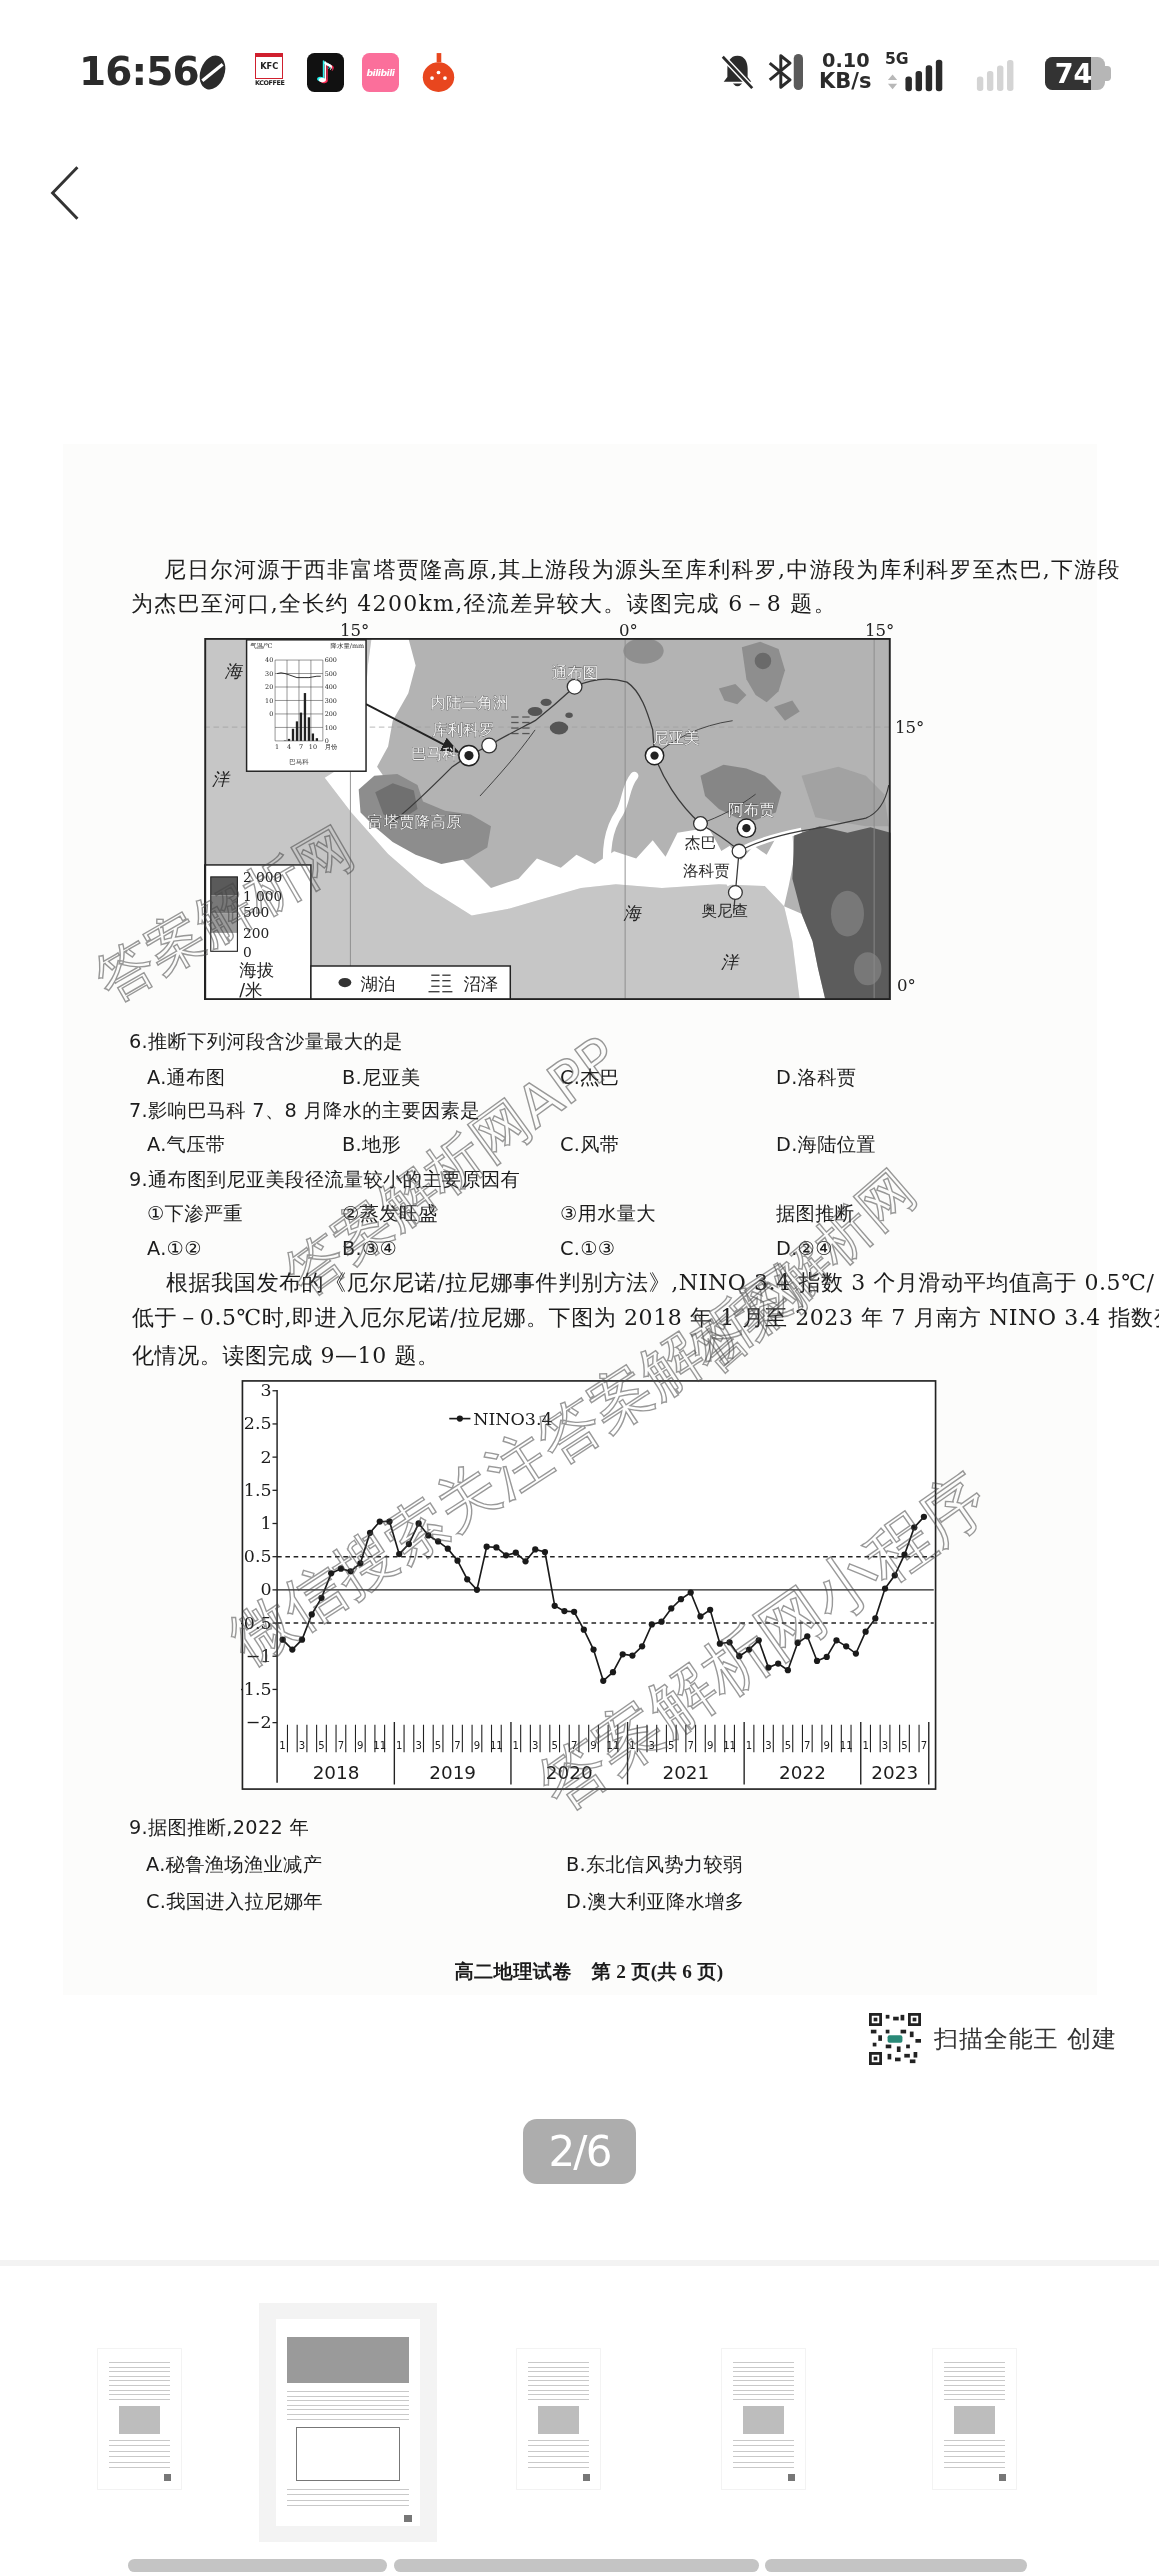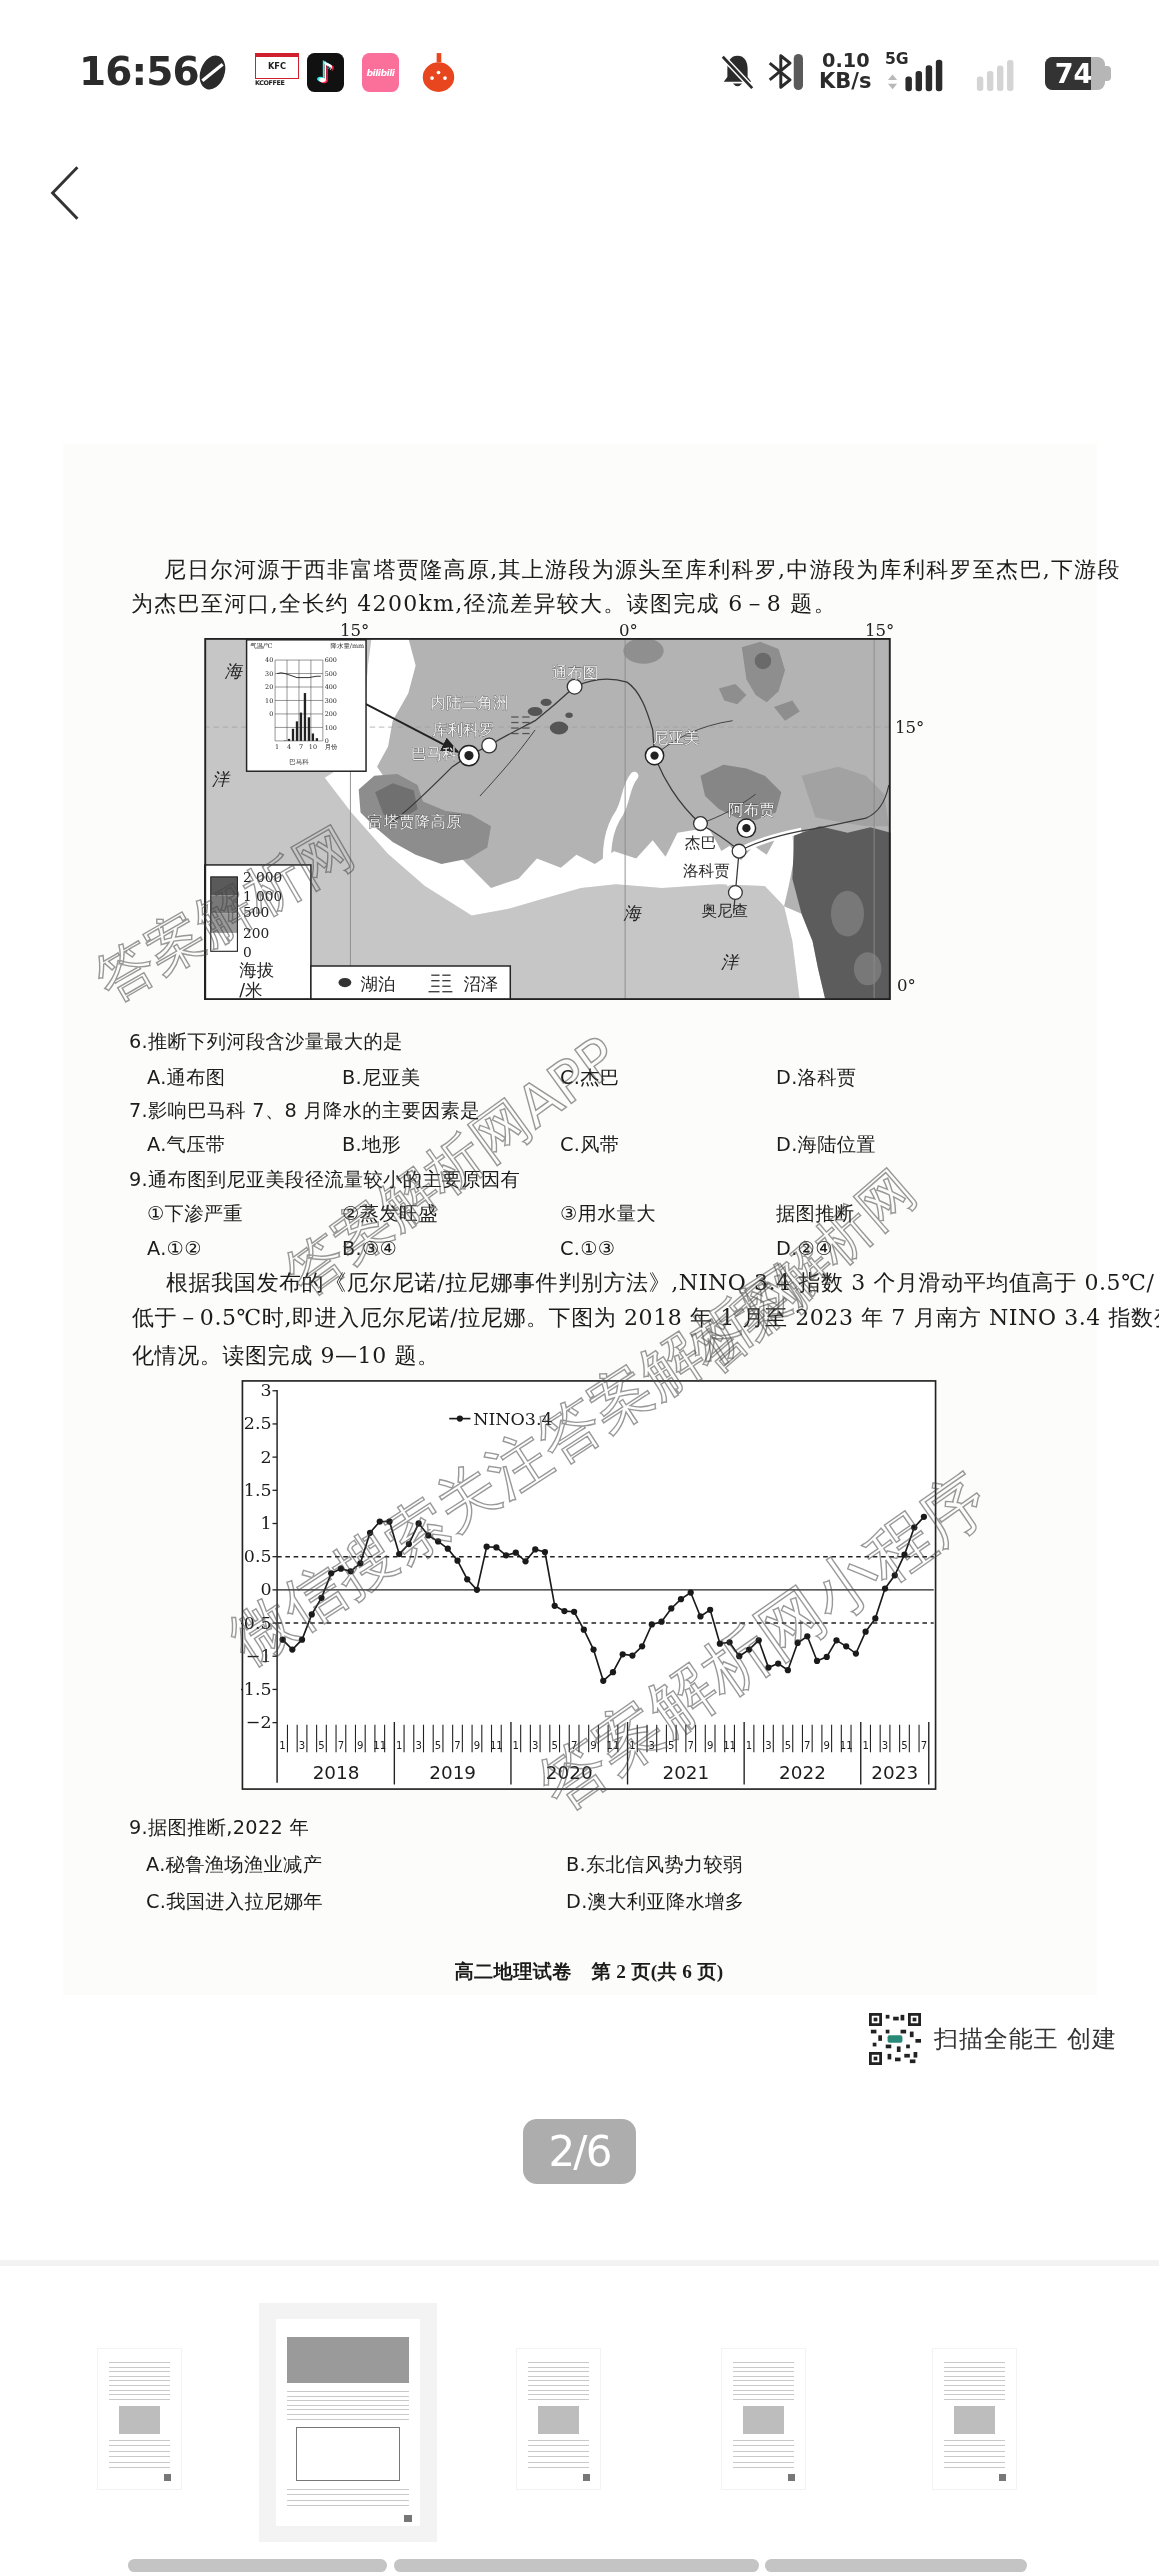--- a/index.html
+++ b/index.html
@@ -3,21 +3,21 @@
 <meta charset="utf-8">
 <style>
 *{box-sizing:border-box;margin:0;padding:0;}
 html,body{width:1159px;height:2576px;}
 body{position:relative;overflow:hidden;background:#ffffff;font-family:"DejaVu Sans",sans-serif;color:#1a1a1a;}
 .abs{position:absolute;}
 
 .sb-time{left:63px;top:50px;font-size:39px;font-weight:600;letter-spacing:-0.9px;line-height:44px;color:#2b2b2b;white-space:nowrap;margin-left:16px;}
 .sb-app{top:53px;width:37px;height:39px;}
 .kfc-box{left:255px;top:53px;width:28.5px;height:39px;text-align:center;}
-.kfc-top{display:block;margin:0 auto;width:44px;height:26px;background:#fff;border:1.8px solid #d0202e;border-top-width:4.6px;font-size:8.3px;font-weight:700;color:#222;line-height:18.4px;}
+.kfc-top{display:block;margin:0 auto;width:28px;height:26px;background:#fff;border:1.8px solid #d0202e;border-top-width:4.6px;font-size:8.3px;font-weight:700;color:#222;line-height:18.4px;}
 .kfc-sub{display:block;font-size:6.4px;font-weight:700;color:#222;line-height:9.2px;letter-spacing:-0.4px;white-space:nowrap;}
 .tiktok{left:307px;background:#111;border-radius:7.4px;color:#fff;font-size:28px;line-height:39px;text-align:center;text-shadow:-1.8px -0.9px 0 #25f4ee,1.8px 0.9px 0 #fe2c55;}
 .bili{left:362px;background:#fb6f9b;border-radius:7.4px;color:#fff;font-size:9.2px;font-weight:700;line-height:39px;text-align:center;letter-spacing:-0.5px;font-style:italic;}
 .tomato{left:420px;}
 .net-val{left:822px;top:51px;font-size:19.3px;font-weight:700;line-height:20px;color:#2b2b2b;}
 .net-unit{left:819px;top:70px;font-size:21px;font-weight:700;line-height:22px;color:#2b2b2b;}
 .net-type{left:885px;top:51px;font-size:15.6px;font-weight:700;line-height:16.6px;color:#2b2b2b;}
 .battery{left:1029px;top:57px;width:66px;height:16px;margin-left:16px;}
 .batt-body{position:absolute;left:0;top:0;width:60px;height:33px;border-radius:7.4px;background:#b6b6b6;overflow:hidden;}
 .batt-fill{position:absolute;left:0;top:0;width:46px;height:33px;background:#333;}

